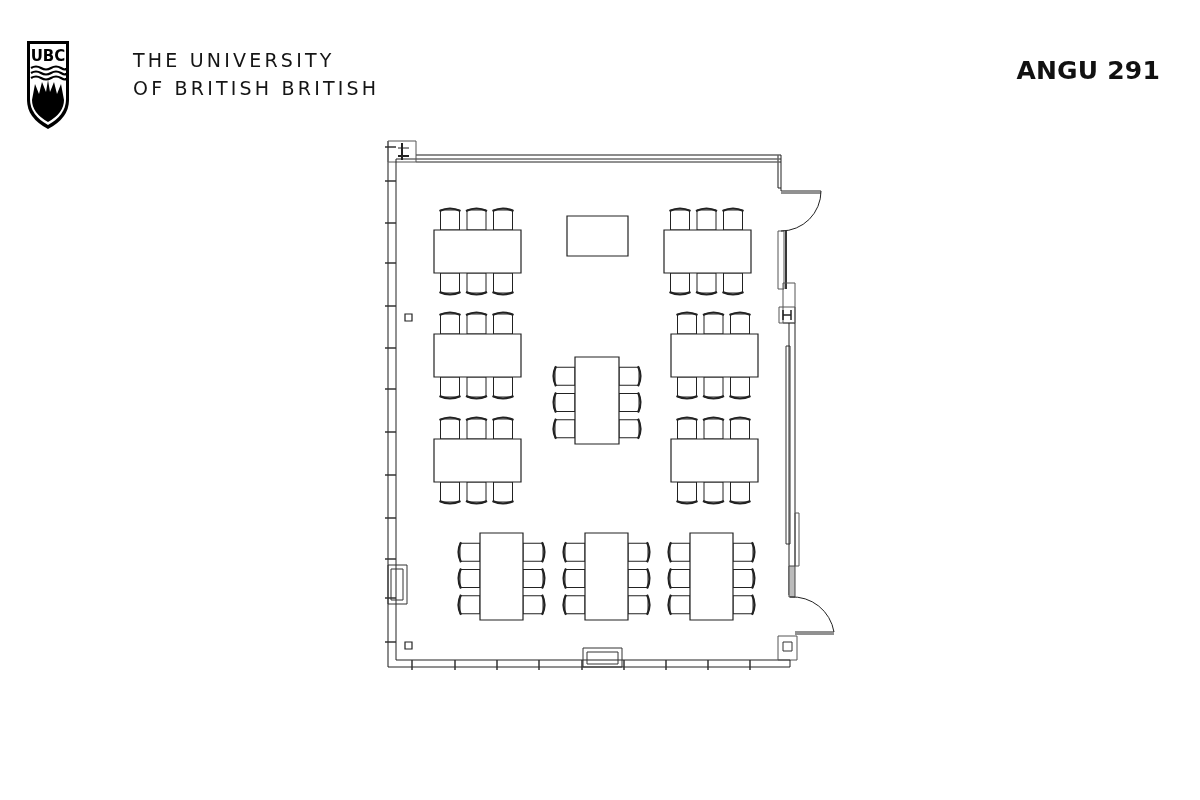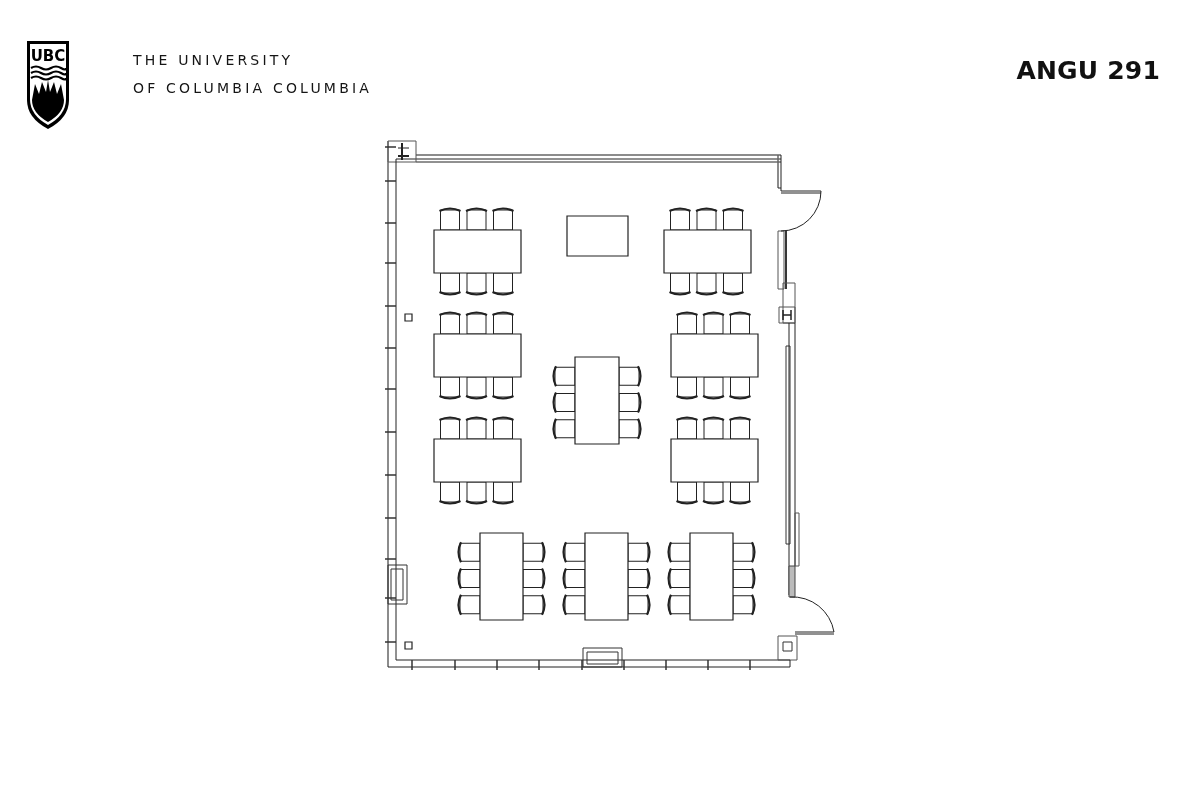--- a/index.html
+++ b/index.html
@@ -1,20 +1,20 @@
 <!DOCTYPE html>
 <html><head>
   <meta charset="utf-8">
   <style>
     html, body { margin: 0; padding: 0; background: #ffffff; }
     body { width: 1200px; height: 800px; position: relative; overflow: hidden;
            font-family: "DejaVu Sans", "Liberation Sans", sans-serif; color: #111; }
     .header-logo { position: absolute; left: 26px; top: 40px; width: 44px; height: 90px; }
     .wordmark { position: absolute; left: 133px; top: 46px; font-family: "DejaVu Sans", sans-serif;
-                font-size: 14px; letter-spacing: 3.2px; line-height: 28px; color: #151515; font-weight: 500; }
+                font-size: 19px; letter-spacing: 3.2px; line-height: 28px; color: #151515; font-weight: 500; }
     .wordmark div { white-space: nowrap; }
     .room-code { position: absolute; right: 40px; top: 56px; font-family: "DejaVu Sans", sans-serif;
                  font-size: 25px; font-weight: bold; color: #111; letter-spacing: 0.2px; }
     .plan { position: absolute; left: 0; top: 0; width: 1200px; height: 800px; }
     .plan line, .plan rect, .plan path, .plan polyline { vector-effect: non-scaling-stroke; }
   </style>
 </head>
 <body>
 
 <div class="header-logo">
@@ -25,21 +25,21 @@
     <text x="22" y="21" text-anchor="middle" font-family="DejaVu Sans, sans-serif" font-weight="bold" font-size="15" fill="#000">UBC</text>
     <path d="M5 28 Q10 25 15 28 T25 28 T35 28 T40 28" stroke="#000" stroke-width="2.2" fill="none"></path>
     <path d="M5 33 Q10 30 15 33 T25 33 T35 33 T40 33" stroke="#000" stroke-width="2.2" fill="none"></path>
     <path d="M5 38 Q10 35 15 38 T25 38 T35 38 T40 38" stroke="#000" stroke-width="2.2" fill="none"></path>
     <path d="M6 60 L9 44 L13 54 L16 42 L20 52 L22 40 L24 52 L28 42 L31 54 L35 44 L38 60 Q38 73 22 82 Q6 73 6 60 Z" fill="#000"></path>
   </svg>
 </div>
 
 <div class="wordmark">
   <div>THE UNIVERSITY</div>
-  <div>OF COLUMBIA COLUMBIA</div>
+  <div>OF BRITISH BRITISH</div>
 </div>
 
 <div class="room-code">ANGU 291</div>
 
 <svg class="plan" id="plan" viewBox="0 0 1200 800" width="1200" height="800">
   <g id="walls" fill="none" stroke="#222" stroke-width="1">
 
     <line x1="396" y1="159" x2="781" y2="159"></line>
     <line x1="416" y1="155" x2="781" y2="155" stroke="#666" stroke-width="1.5"></line>
     <line x1="416" y1="162" x2="781" y2="162"></line>

